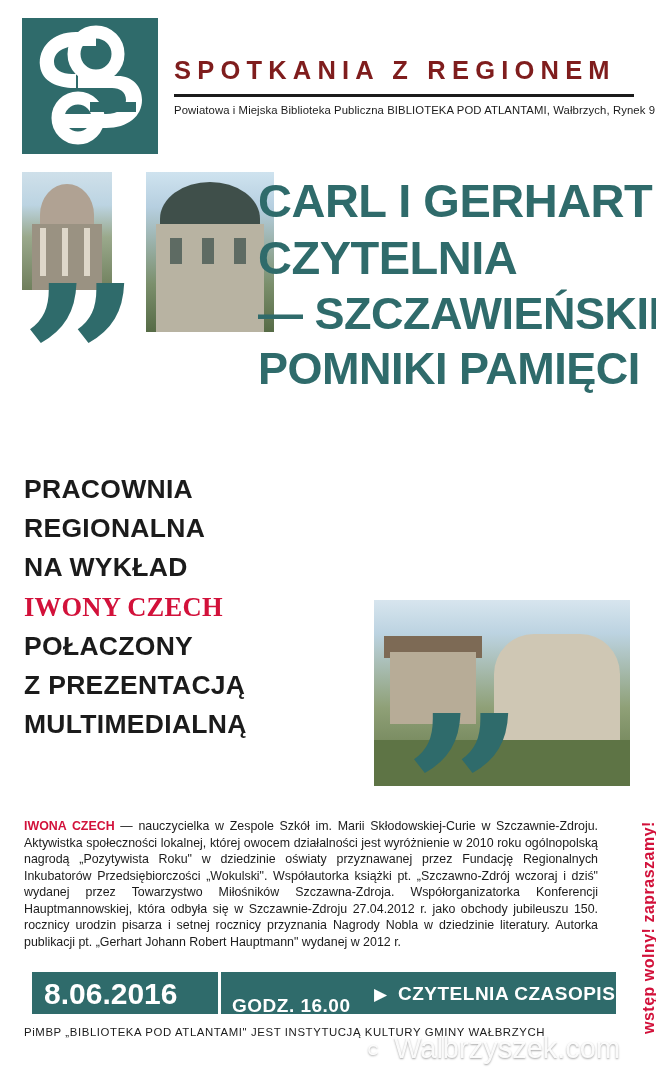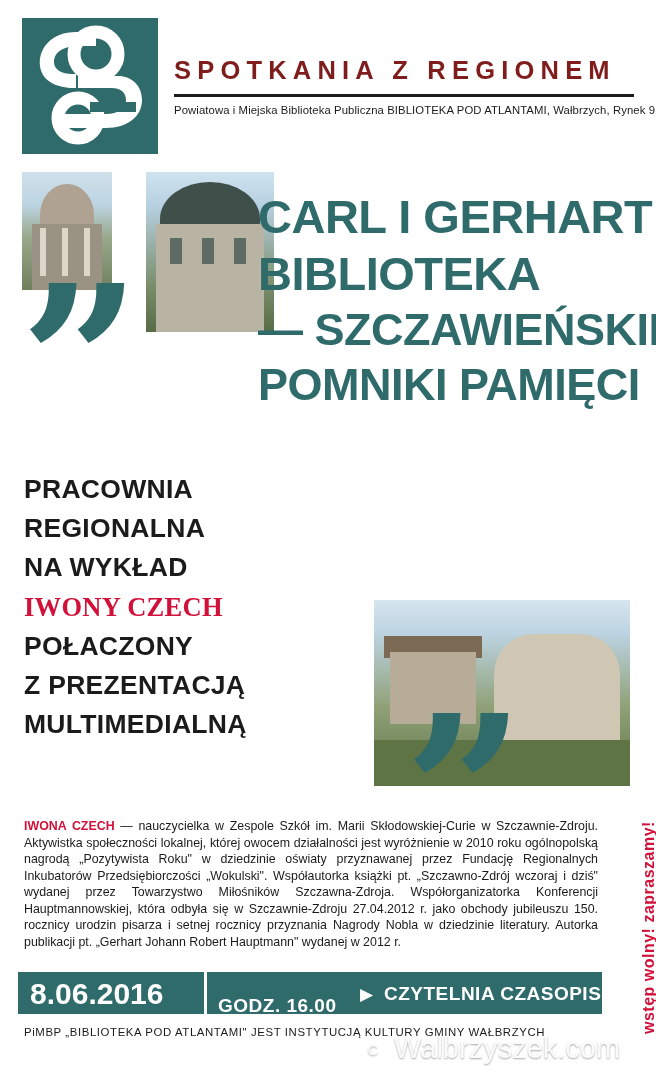--- a/index.html
+++ b/index.html
@@ -196,21 +196,21 @@
     line-height: 1;
     font-weight: bold;
     color: #2f6b6b;
     letter-spacing: -6px;
   }
 
   
   .title-block {
     position: absolute;
     left: 258px;
-    top: 188px;
+    top: 172px;
     width: 382px;
     color: #2f6b6b;
     font-weight: bold;
     letter-spacing: -0.5px;
   }
   .title-line {
     font-size: 47px;
     line-height: 1.22;
     white-space: nowrap;
   }
@@ -268,21 +268,21 @@
     transform-origin: left top;
     position: absolute;
     left: 20px;
     top: 244px;
     white-space: nowrap;
   }
 
   
   .footer-bar {
     position: absolute;
-    left: 18px;
+    left: 32px;
     top: 972px;
     width: 584px;
     height: 42px;
     background: #2f6b6b;
     color: #ffffff;
   }
   .footer-date {
     position: absolute;
     left: 12px;
     top: 5px;
@@ -399,21 +399,21 @@
     <div class="roof2"></div>
     <div class="bldg2"></div>
     <div class="green"></div>
   </div>
 
   <div class="quote-left">”</div>
   <div class="quote-right">”</div>
 
   <div class="title-block">
     <div class="title-line l1">CARL I GERHART</div>
-    <div class="title-line l2">BIBLIOTEKA</div>
+    <div class="title-line l2">CZYTELNIA</div>
     <div class="title-line l3">— SZCZAWIEŃSKIE</div>
     <div class="title-line l4">POMNIKI PAMIĘCI</div>
   </div>
 
   <div class="invite">
     <div>PRACOWNIA</div>
     <div>REGIONALNA</div>
     <div>NA WYKŁAD</div>
     <div class="accent">IWONY CZECH</div>
     <div>POŁACZONY</div>

